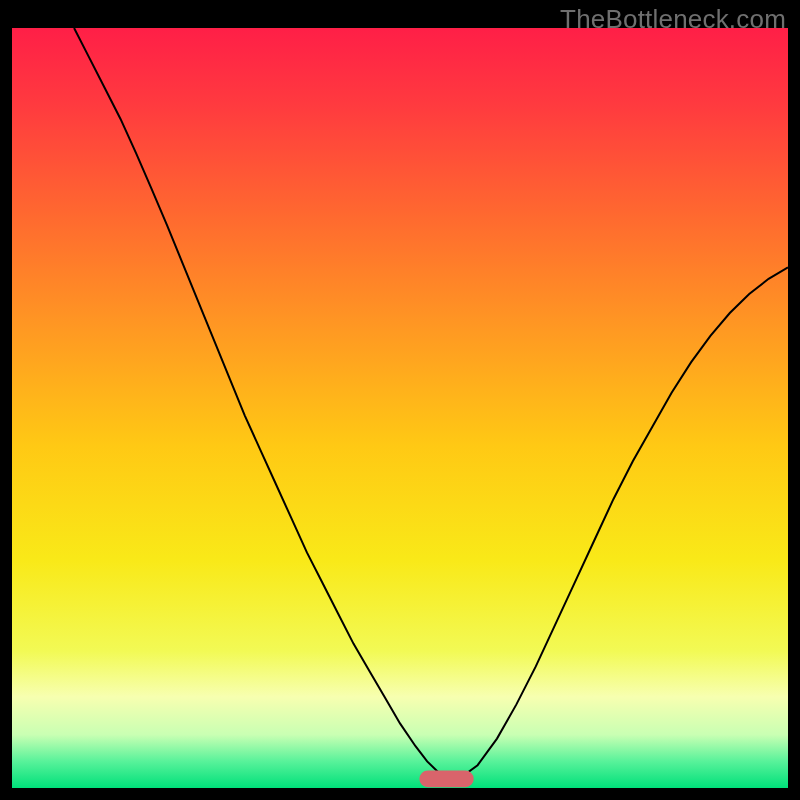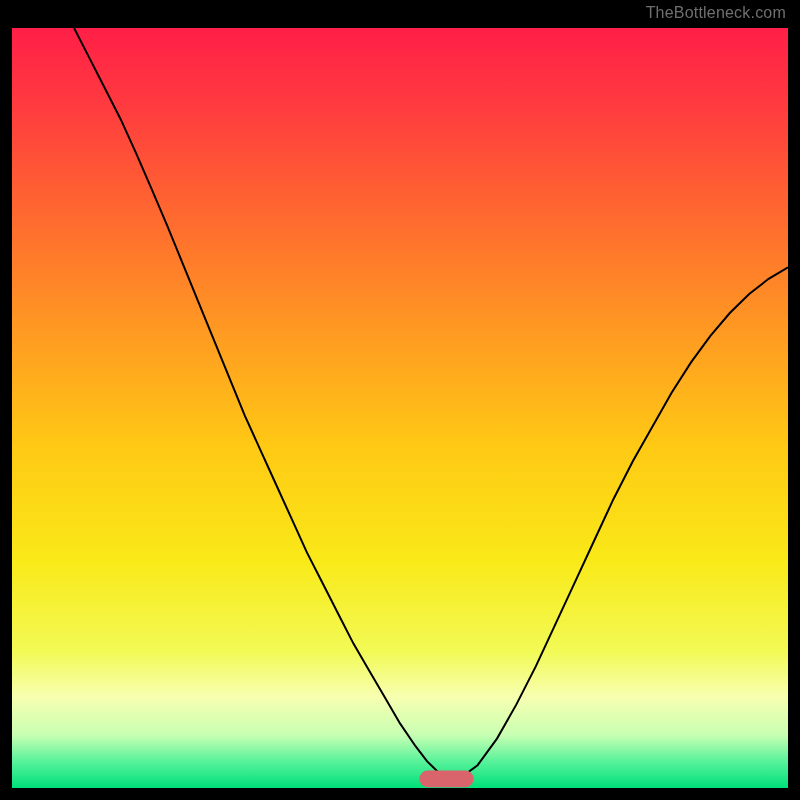--- a/index.html
+++ b/index.html
@@ -24,21 +24,21 @@
     left: 0;
     top: 0;
     width: 776px;
     height: 760px;
   }
   .watermark {
     position: absolute;
     top: 4px;
     right: 14px;
     color: #6f6f6f;
-    font-size: 16px;
+    font-size: 26px;
     font-weight: 500;
     letter-spacing: 0.2px;
   }
 </style>
 </head>
 <body>
 
 <div class="watermark">TheBottleneck.com</div>
 
 <div class="frame">

